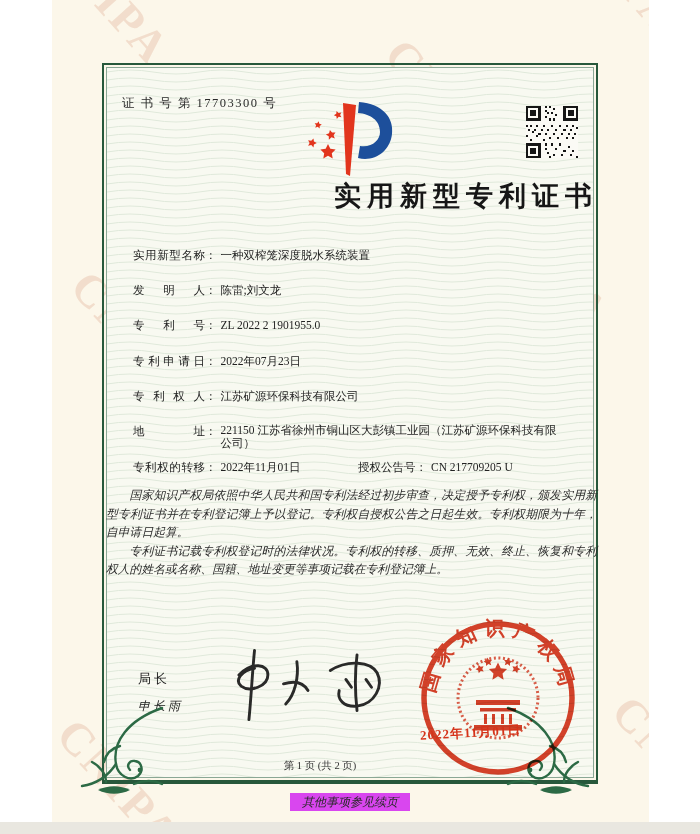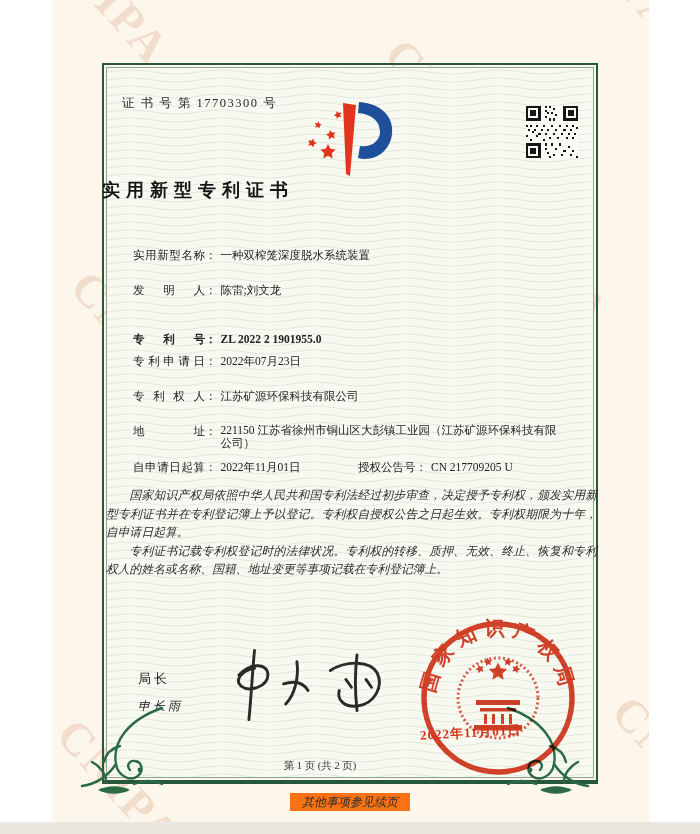--- a/index.html
+++ b/index.html
@@ -21,22 +21,22 @@
   .frame{position:absolute;left:50px;top:63px;width:496px;height:721px;box-sizing:border-box;
     border:2px solid #27583b;border-bottom-width:4px;z-index:2;}
   .frame-inner{position:absolute;inset:2px;border:1px solid #8aa795;background:#f8f9f1;overflow:hidden;}
   .waves{position:absolute;inset:0;width:100%;height:100%;}
 
   .layer{position:absolute;inset:0;z-index:3;padding-left:12px;}
 
   .cert-no{position:absolute;left:70px;top:95px;font-size:12.5px;letter-spacing:1.5px;color:#2a2a2a;}
   .logo{position:absolute;left:246px;top:100px;width:100px;height:78px;}
   .qr{position:absolute;left:474px;top:106px;width:52px;height:52px;}
-  .doc-title{position:absolute;left:50px;top:178px;width:496px;text-align:left;
-    font-size:18px;font-weight:bold;letter-spacing:6px;color:#161616;}
+  .doc-title{position:absolute;left:50px;top:178px;width:496px;text-align:right;
+    font-size:27px;font-weight:bold;letter-spacing:6px;color:#161616;}
 
   .row{position:absolute;left:81px;font-size:11.5px;white-space:nowrap;color:#222;}
   .lbl{display:inline-block;width:72px;text-align:justify;text-align-last:justify;}
   .colon{margin:0 1px 0 0;}
   .val{margin-left:3px;}
   .val-wrap{display:inline-block;width:342px;vertical-align:top;white-space:normal;line-height:13px;margin-left:3px;}
   .pair2{position:absolute;left:225px;top:0;}
 
   .paras{position:absolute;left:54px;top:486px;width:491px;font-size:11.8px;line-height:18.6px;
     text-align:justify;font-style:italic;color:#2b2b2b;}
@@ -46,21 +46,21 @@
   .sig-name{position:absolute;left:86px;top:698px;font-size:12px;letter-spacing:3px;color:#1c1c1c;font-style:italic;}
   .sig-script{position:absolute;left:166px;top:646px;width:180px;height:78px;}
 
   .seal{position:absolute;left:362px;top:614px;width:168px;height:168px;z-index:5;
     opacity:.93;mix-blend-mode:multiply;}
   .seal-date{position:absolute;left:368px;top:724px;z-index:6;font-size:13px;font-weight:bold;
     color:#d5331a;letter-spacing:1px;transform:rotate(-3deg);white-space:nowrap;}
 
   .page-num{position:absolute;left:50px;top:759px;width:436px;text-align:center;font-size:10.5px;color:#333;}
   .footer-note{position:absolute;left:50px;top:794px;width:496px;text-align:center;font-size:12px;font-style:italic;color:#2b2b2b;}
-  .footer-note span{background:#f97316;padding:2px 12px;}
+  .footer-note span{background:#d946ef;padding:2px 12px;}
 
   .flourish{position:absolute;z-index:4;width:100px;height:100px;}
   .flourish.fl-left{left:18px;top:700px;}
   .flourish.fl-right{left:448px;top:700px;transform:scaleX(-1);}
 </style>
 </head>
 <body>
 
 <div class="paper">
 
@@ -203,34 +203,34 @@
     </svg>
 
     <div class="doc-title">实用新型专利证书</div>
 
     <div class="row" style="top:248px;">
       <span class="lbl">实用新型名称</span><span class="colon">：</span><span class="val">一种双榨笼深度脱水系统装置</span>
     </div>
     <div class="row" style="top:283px;">
       <span class="lbl">发明人</span><span class="colon">：</span><span class="val">陈雷;刘文龙</span>
     </div>
-    <div class="row" style="top:332px;font-weight:bold;">
+    <div class="row" style="top:318px;">
       <span class="lbl">专利号</span><span class="colon">：</span><span class="val">ZL 2022 2 1901955.0</span>
     </div>
     <div class="row" style="top:354px;">
       <span class="lbl">专利申请日</span><span class="colon">：</span><span class="val">2022年07月23日</span>
     </div>
     <div class="row" style="top:389px;">
       <span class="lbl">专利权人</span><span class="colon">：</span><span class="val">江苏矿源环保科技有限公司</span>
     </div>
     <div class="row" style="top:424px;">
       <span class="lbl">地址</span><span class="colon">：</span><span class="val-wrap">221150 江苏省徐州市铜山区大彭镇工业园（江苏矿源环保科技有限公司）</span>
     </div>
     <div class="row" style="top:460px;">
-      <span class="lbl">自申请日起算</span><span class="colon">：</span><span class="val">2022年11月01日</span>
+      <span class="lbl">专利权的转移</span><span class="colon">：</span><span class="val">2022年11月01日</span>
       <span class="pair2">
         <span>授权公告号</span><span class="colon">：</span><span class="val">CN 217709205 U</span>
       </span>
     </div>
 
     <div class="paras">
       <p>国家知识产权局依照中华人民共和国专利法经过初步审查，决定授予专利权，颁发实用新型专利证书并在专利登记簿上予以登记。专利权自授权公告之日起生效。专利权期限为十年，自申请日起算。</p>
       <p>专利证书记载专利权登记时的法律状况。专利权的转移、质押、无效、终止、恢复和专利权人的姓名或名称、国籍、地址变更等事项记载在专利登记簿上。</p>
     </div>
 

